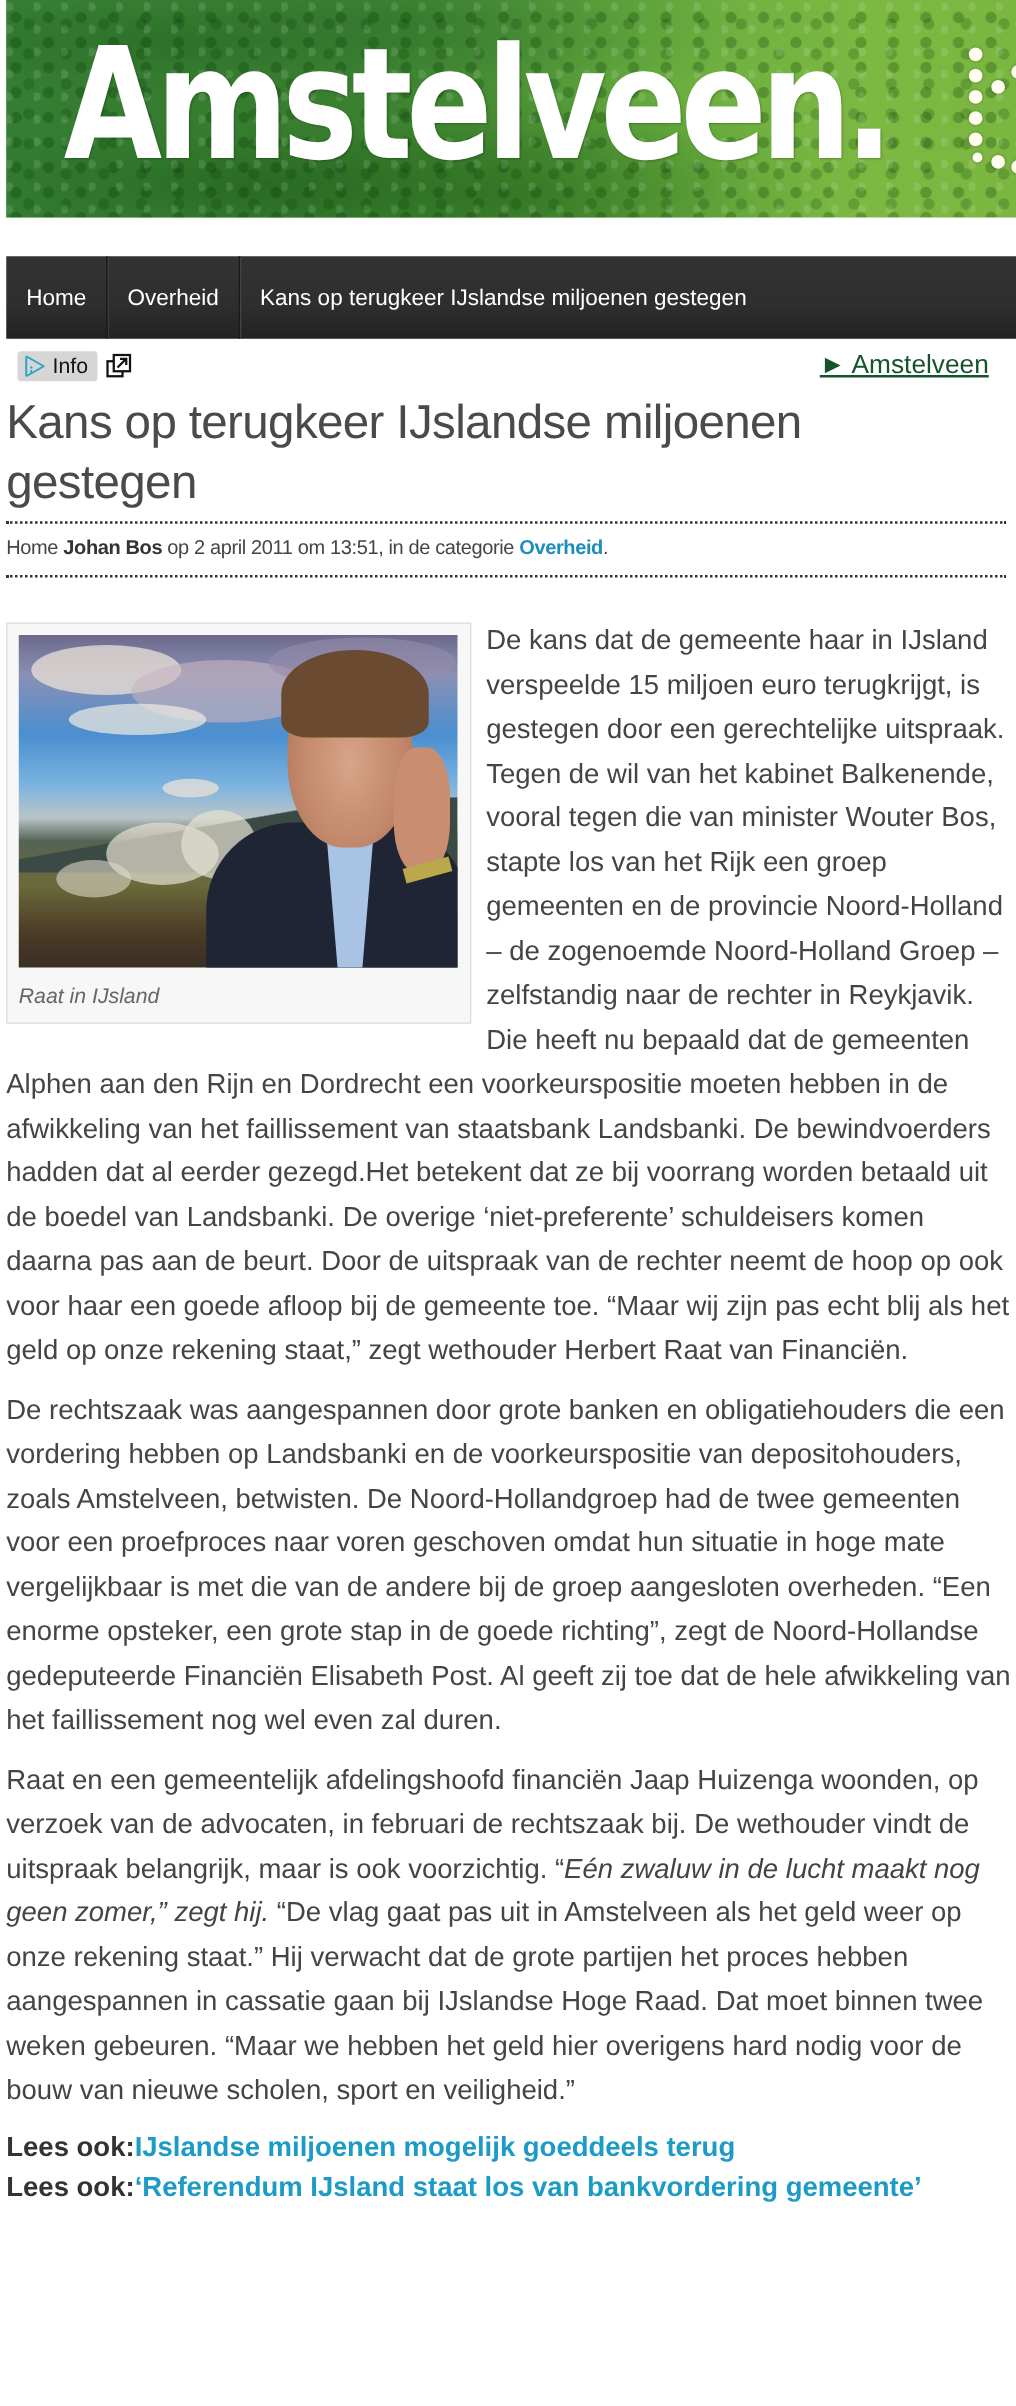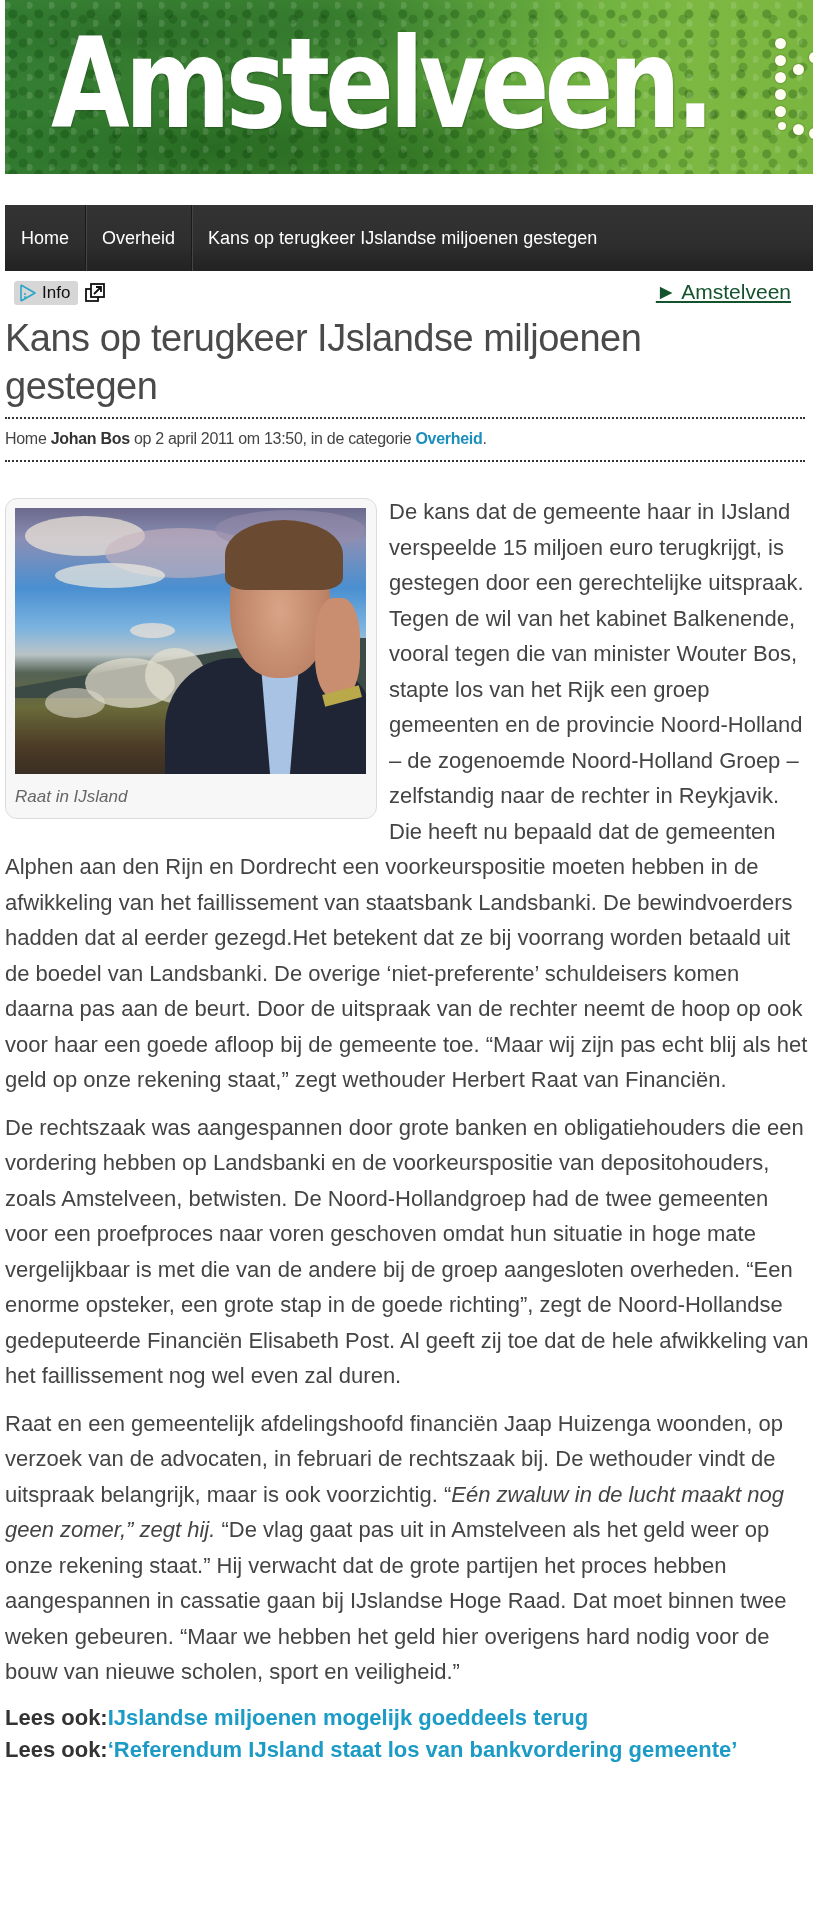--- a/index.html
+++ b/index.html
@@ -86,21 +86,21 @@
   .byline a { color: #1b8ebc; font-weight: bold; text-decoration: none; }
 
   
   .article {
     position: absolute; left: 5px; top: 494px; width: 805px;
     font-family: "Liberation Sans", sans-serif; font-size: 22px; line-height: 35.5px;
     color: #444;
   }
   .figure {
     float: left; width: 372px; margin: 4px 12px 6px 0;
-    background: #f7f7f7; border: 1px solid #dcdcdc; border-radius: 12px;
+    background: #f7f7f7; border: 1px solid #dcdcdc; border-radius: 0;
     padding: 9px 9px 6px 9px;
   }
   .photo {
     width: 351px; height: 266px; position: relative; overflow: hidden;
     background: linear-gradient(180deg, #6c6a8c 0%, #8a8fb5 12%, #4a8fd0 30%, #7bb3e0 45%, #b9c4c7 55%, #556355 62%, #6a6a3a 75%, #4b3a26 90%, #3a2f24 100%);
   }
   .photo .cloud { position: absolute; border-radius: 50%; background: rgba(235,225,215,0.75); }
   .photo .steam { position: absolute; border-radius: 50%; background: rgba(230,225,210,0.7); }
   .photo .hill { position: absolute; left: 0; right: 0; top: 130px; height: 60px;
      background: linear-gradient(170deg, transparent 0 40%, #3c4a45 41% 100%); }
@@ -177,21 +177,21 @@
     <rect x="2" y="7" width="12" height="12" fill="#fff" stroke="#111" stroke-width="1.8"></rect>
     <rect x="7" y="2" width="13" height="13" fill="#fff" stroke="#111" stroke-width="1.8"></rect>
     <path d="M10 12 L17 5 M12 5 L17 5 L17 10" fill="none" stroke="#111" stroke-width="1.8"></path>
   </svg>
 </div>
 <a class="region-link">► Amstelveen</a>
 
 <h1 class="title">Kans op terugkeer IJslandse miljoenen gestegen</h1>
 <div class="dotline" style="top:417px"></div>
 <div class="byline">
-  <span>Home </span><b>Johan Bos</b><span> op 2 april 2011 om 13:50, in de categorie </span><a>Overheid</a><span>.</span>
+  <span>Home </span><b>Johan Bos</b><span> op 2 april 2011 om 13:51, in de categorie </span><a>Overheid</a><span>.</span>
 </div>
 <div class="dotline" style="top:460px"></div>
 
 <div class="article">
   <div class="figure">
     <div class="photo">
       <div class="cloud" style="left:10px;top:8px;width:120px;height:40px"></div>
       <div class="cloud" style="left:90px;top:20px;width:150px;height:50px;background:rgba(200,180,190,0.6)"></div>
       <div class="cloud" style="left:200px;top:2px;width:150px;height:40px;background:rgba(150,140,170,0.6)"></div>
       <div class="cloud" style="left:40px;top:55px;width:110px;height:25px;background:rgba(240,235,225,0.7)"></div>

